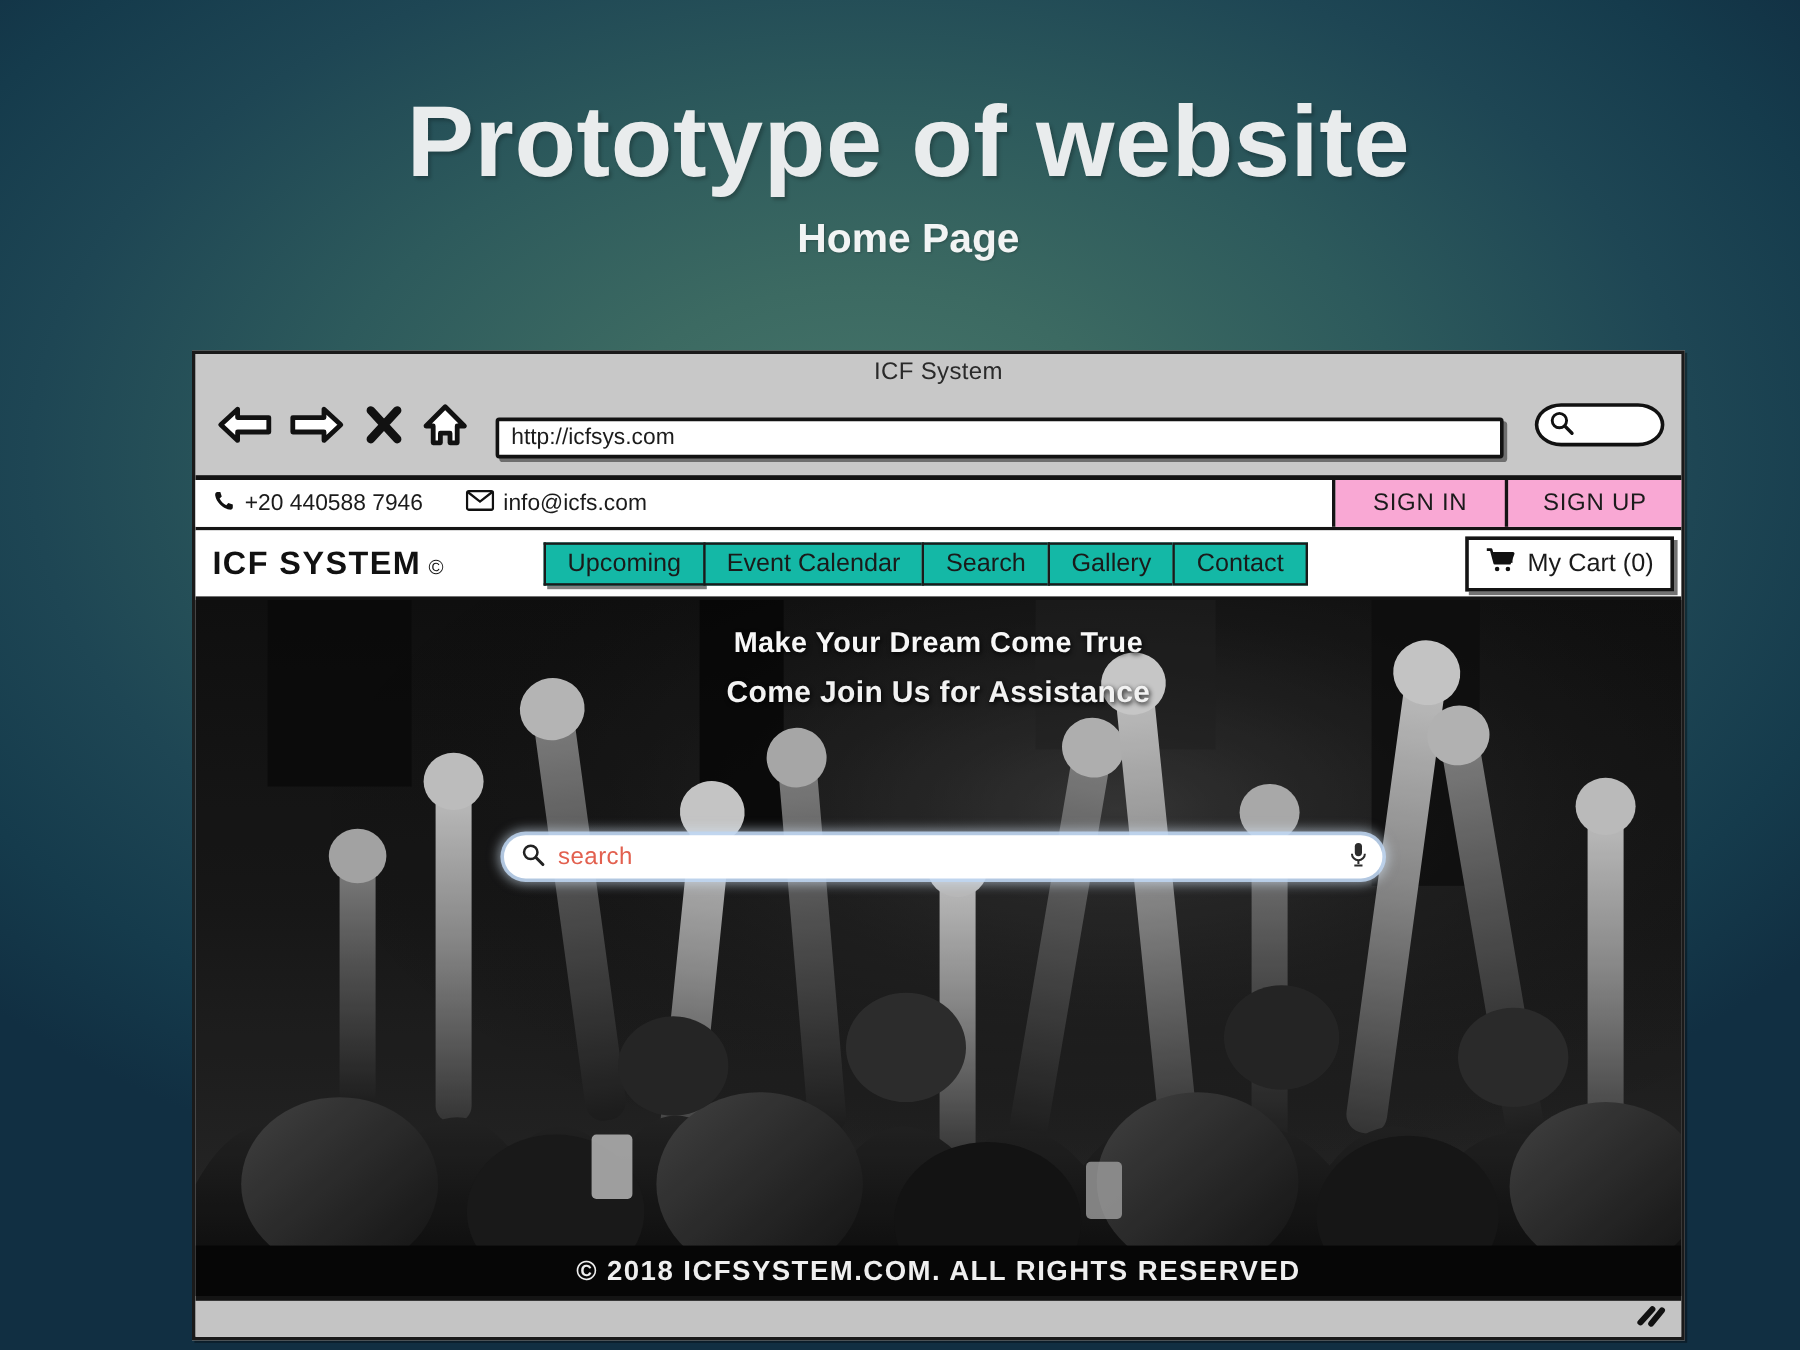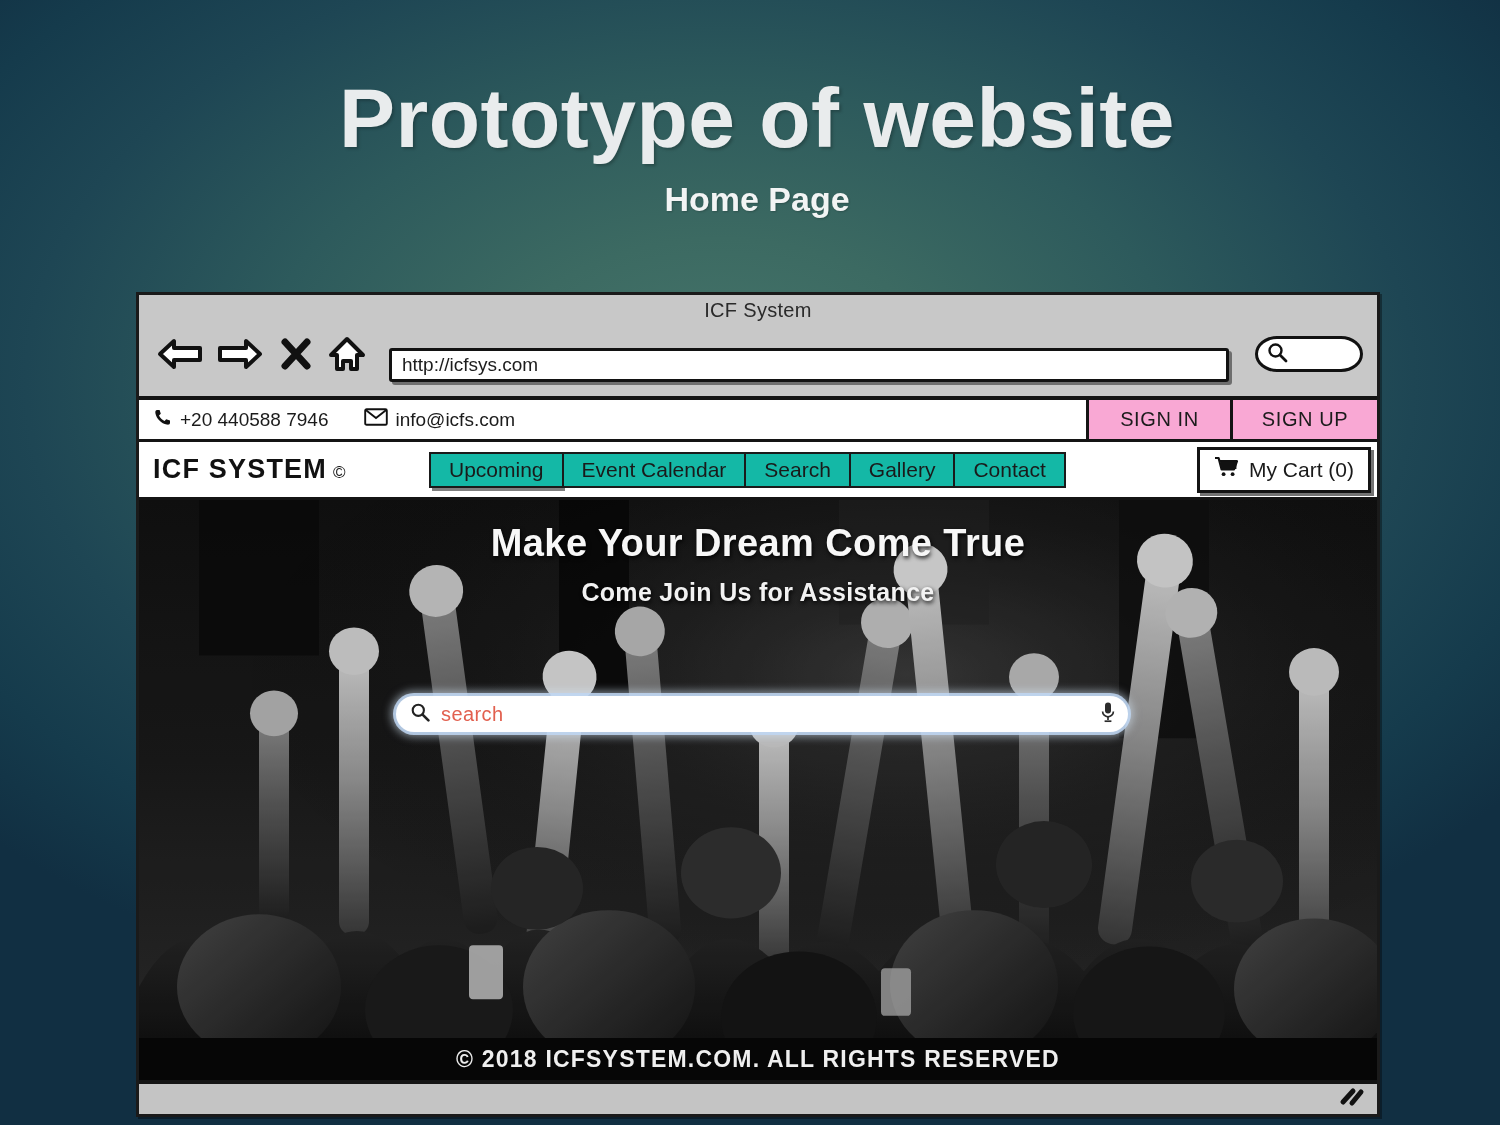--- a/index.html
+++ b/index.html
@@ -48,21 +48,21 @@
     margin-top: 18px;
     font-size: 34px;
     font-weight: bold;
     color: #f2f4f4;
     text-shadow: 1px 1px 2px rgba(0,0,0,0.2);
   }
 
   
   #browser {
     position: absolute;
-    left: 136px;
+    left: 160px;
     top: 292px;
     width: 1244px;
     height: 825px;
     background: #ffffff;
     border: 3px solid #1a1a1a;
     box-shadow: 2px 2px 0 rgba(0,0,0,0.35);
     display: flex;
     flex-direction: column;
   }
 
@@ -245,21 +245,21 @@
   #hero-photo { position: absolute; inset: 0; }
   #hero-photo svg { width: 100%; height: 100%; display: block; }
 
   #hero-copy {
     position: absolute;
     left: 0; right: 0; top: 22px;
     text-align: center;
     z-index: 4;
   }
   #hero-title {
-    font-size: 38px;
+    font-size: 24px;
     font-weight: bold;
     color: #f7f7f7;
     letter-spacing: 0.4px;
     text-shadow: 1px 2px 4px rgba(0,0,0,0.9);
   }
   #hero-sub {
     margin-top: 13px;
     font-size: 25px;
     font-weight: bold;
     color: #f2f2f2;

